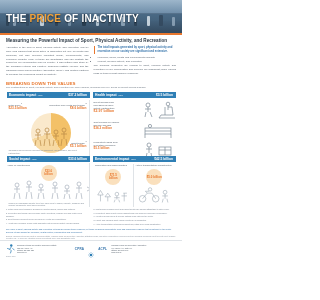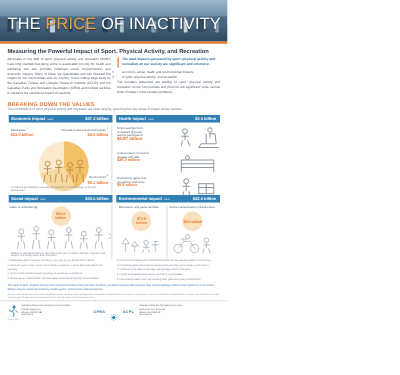--- a/index.html
+++ b/index.html
@@ -15,21 +15,21 @@
   .hero .ground{position:absolute;left:0;bottom:0;width:182px;height:12px;
                 background:linear-gradient(180deg,#43607a,#33495e);}
   .hero .band{position:absolute;left:0;top:13px;width:182px;height:9px;
               background:rgba(40,62,82,.35);}
   .fig{position:absolute;bottom:7px;border-radius:1px;opacity:.85;}
   .hero .rail{position:absolute;left:0;top:21px;width:182px;height:1px;
               background:rgba(255,255,255,.22);}
 
   .titlebar{position:absolute;left:0;top:12px;width:182px;height:13px;
             display:flex;align-items:center;}
-  .titletxt{font-size:13px;font-weight:normal;letter-spacing:.2px;
+  .titletxt{font-size:10px;font-weight:bold;letter-spacing:.2px;
             color:#fff;padding-left:6px;white-space:nowrap;
             text-shadow:0 1px 1px rgba(0,0,0,.45);}
   .hl{color:#f0a23c;}
 
   .orangerule{width:182px;height:2.4px;background:#e8772e;}
 
   
   .subtitle{font-size:4.6px;font-weight:bold;color:#2f3b47;
             padding:3px 6px 2px 6px;line-height:1.2;}
 

